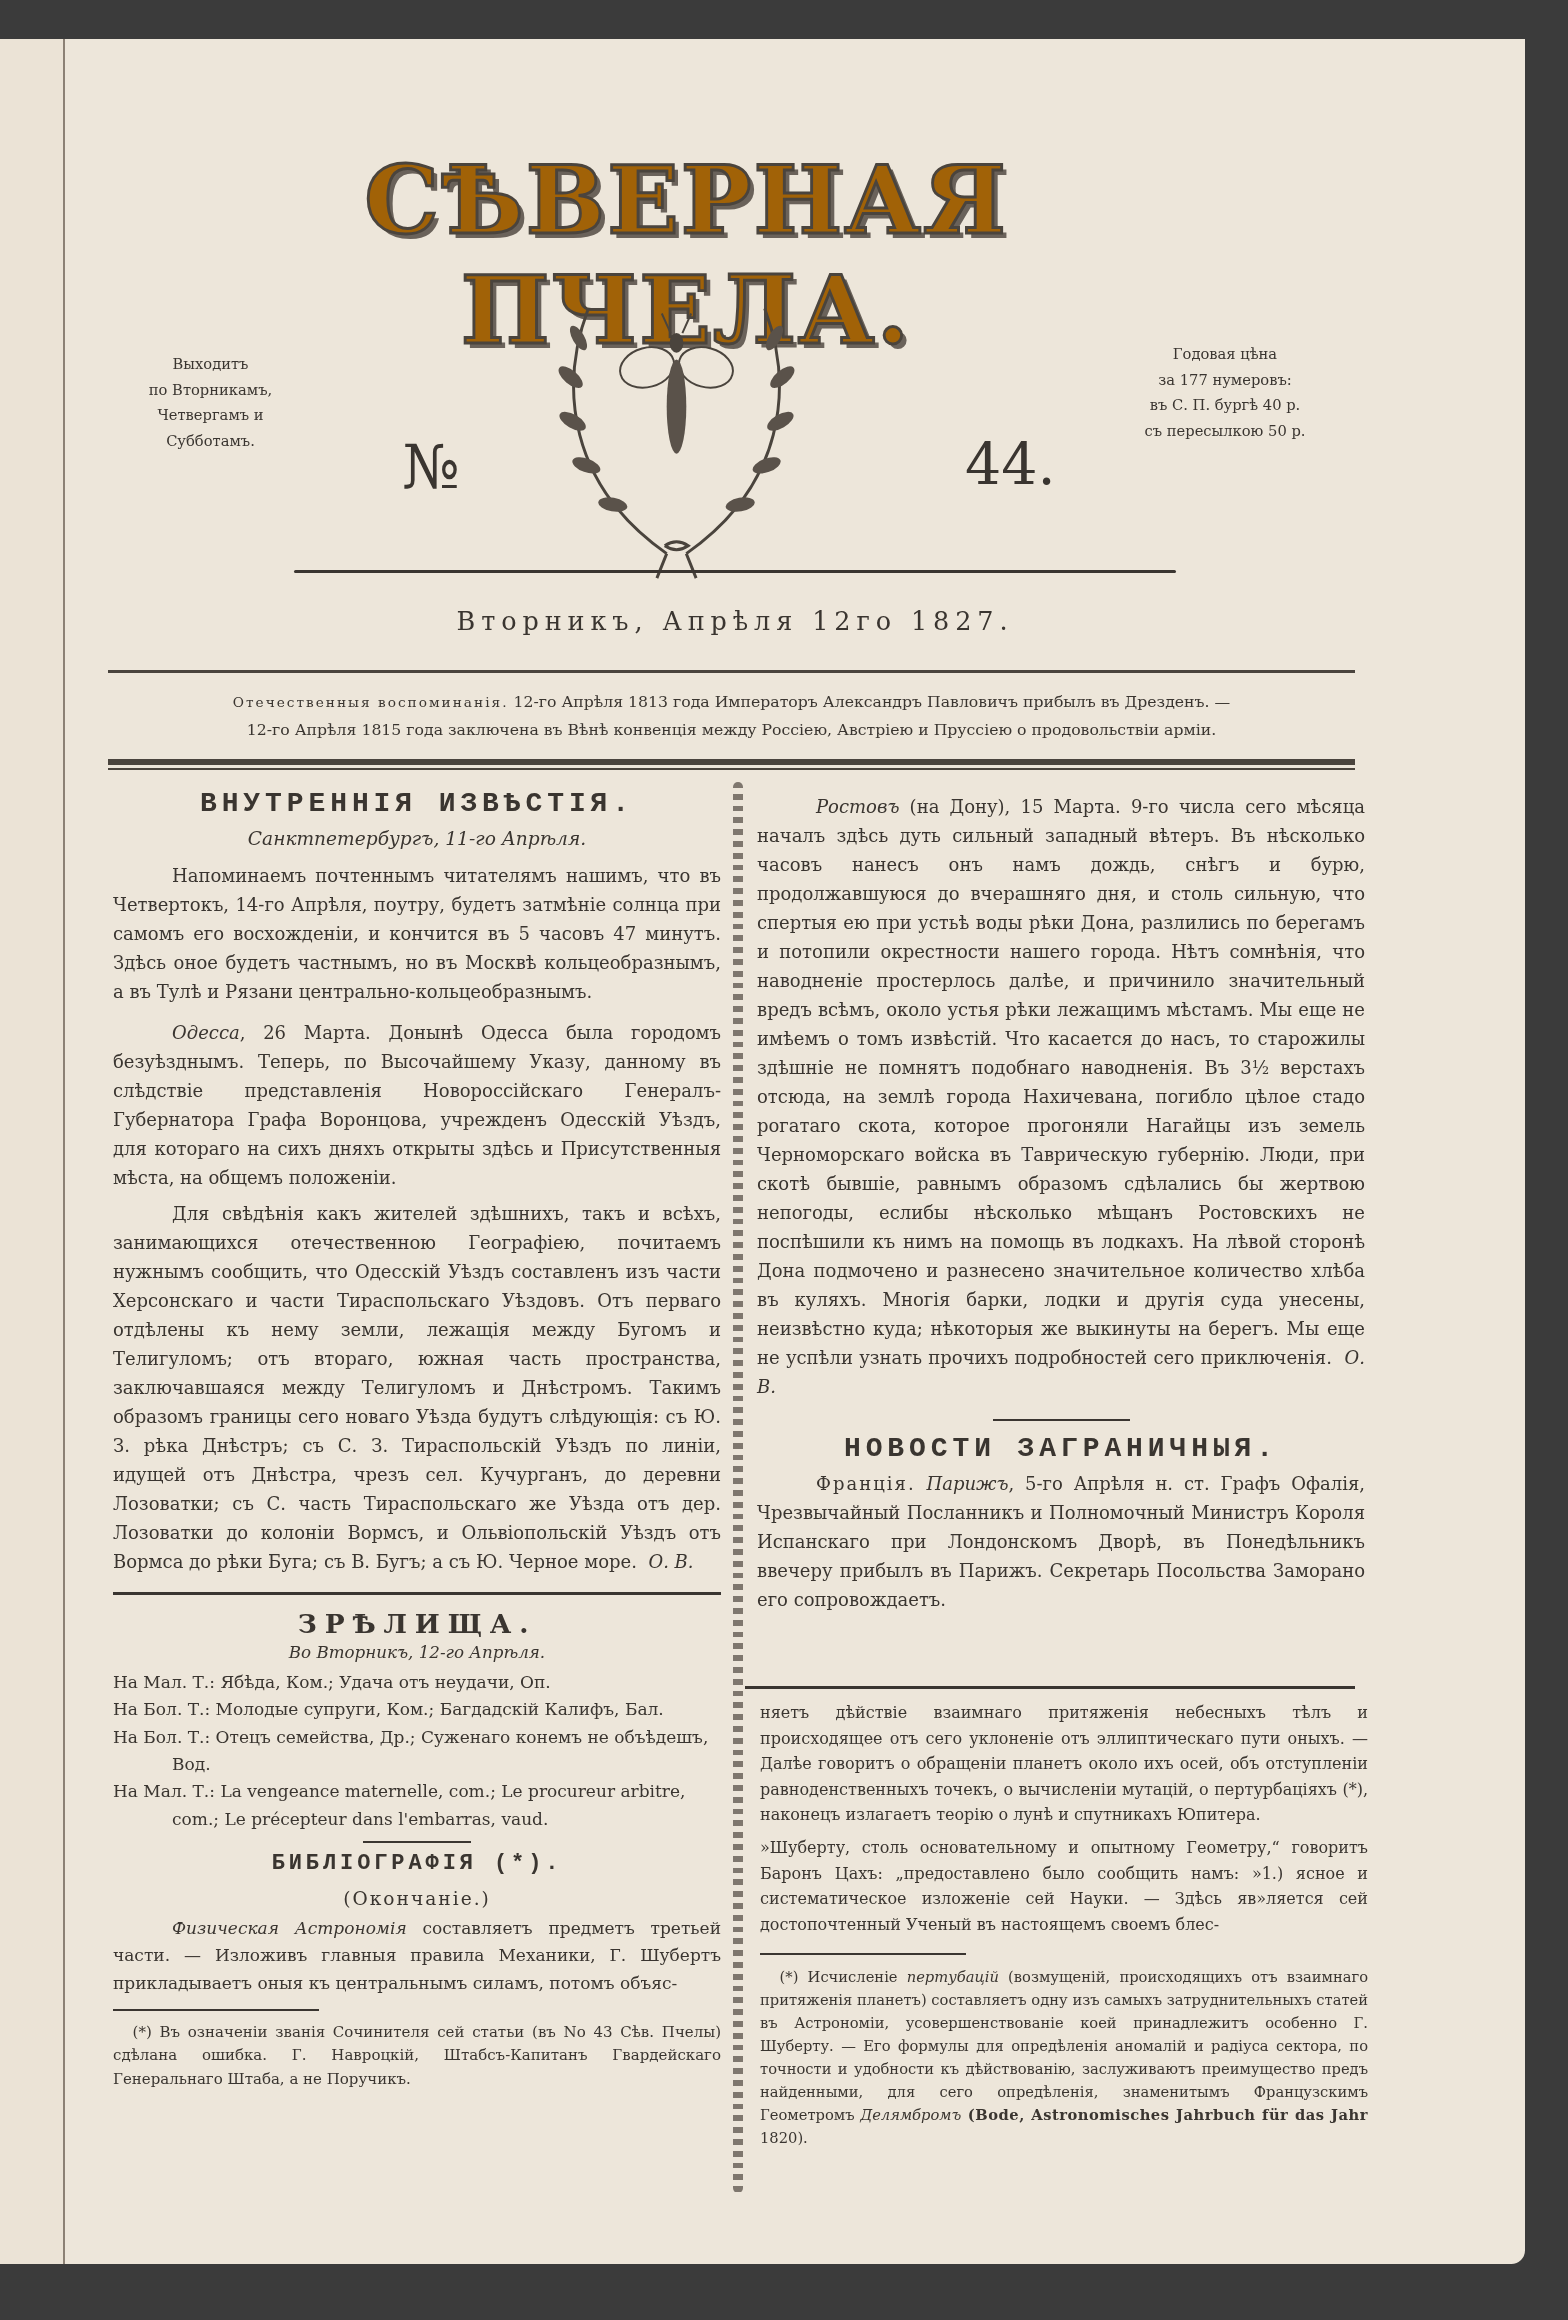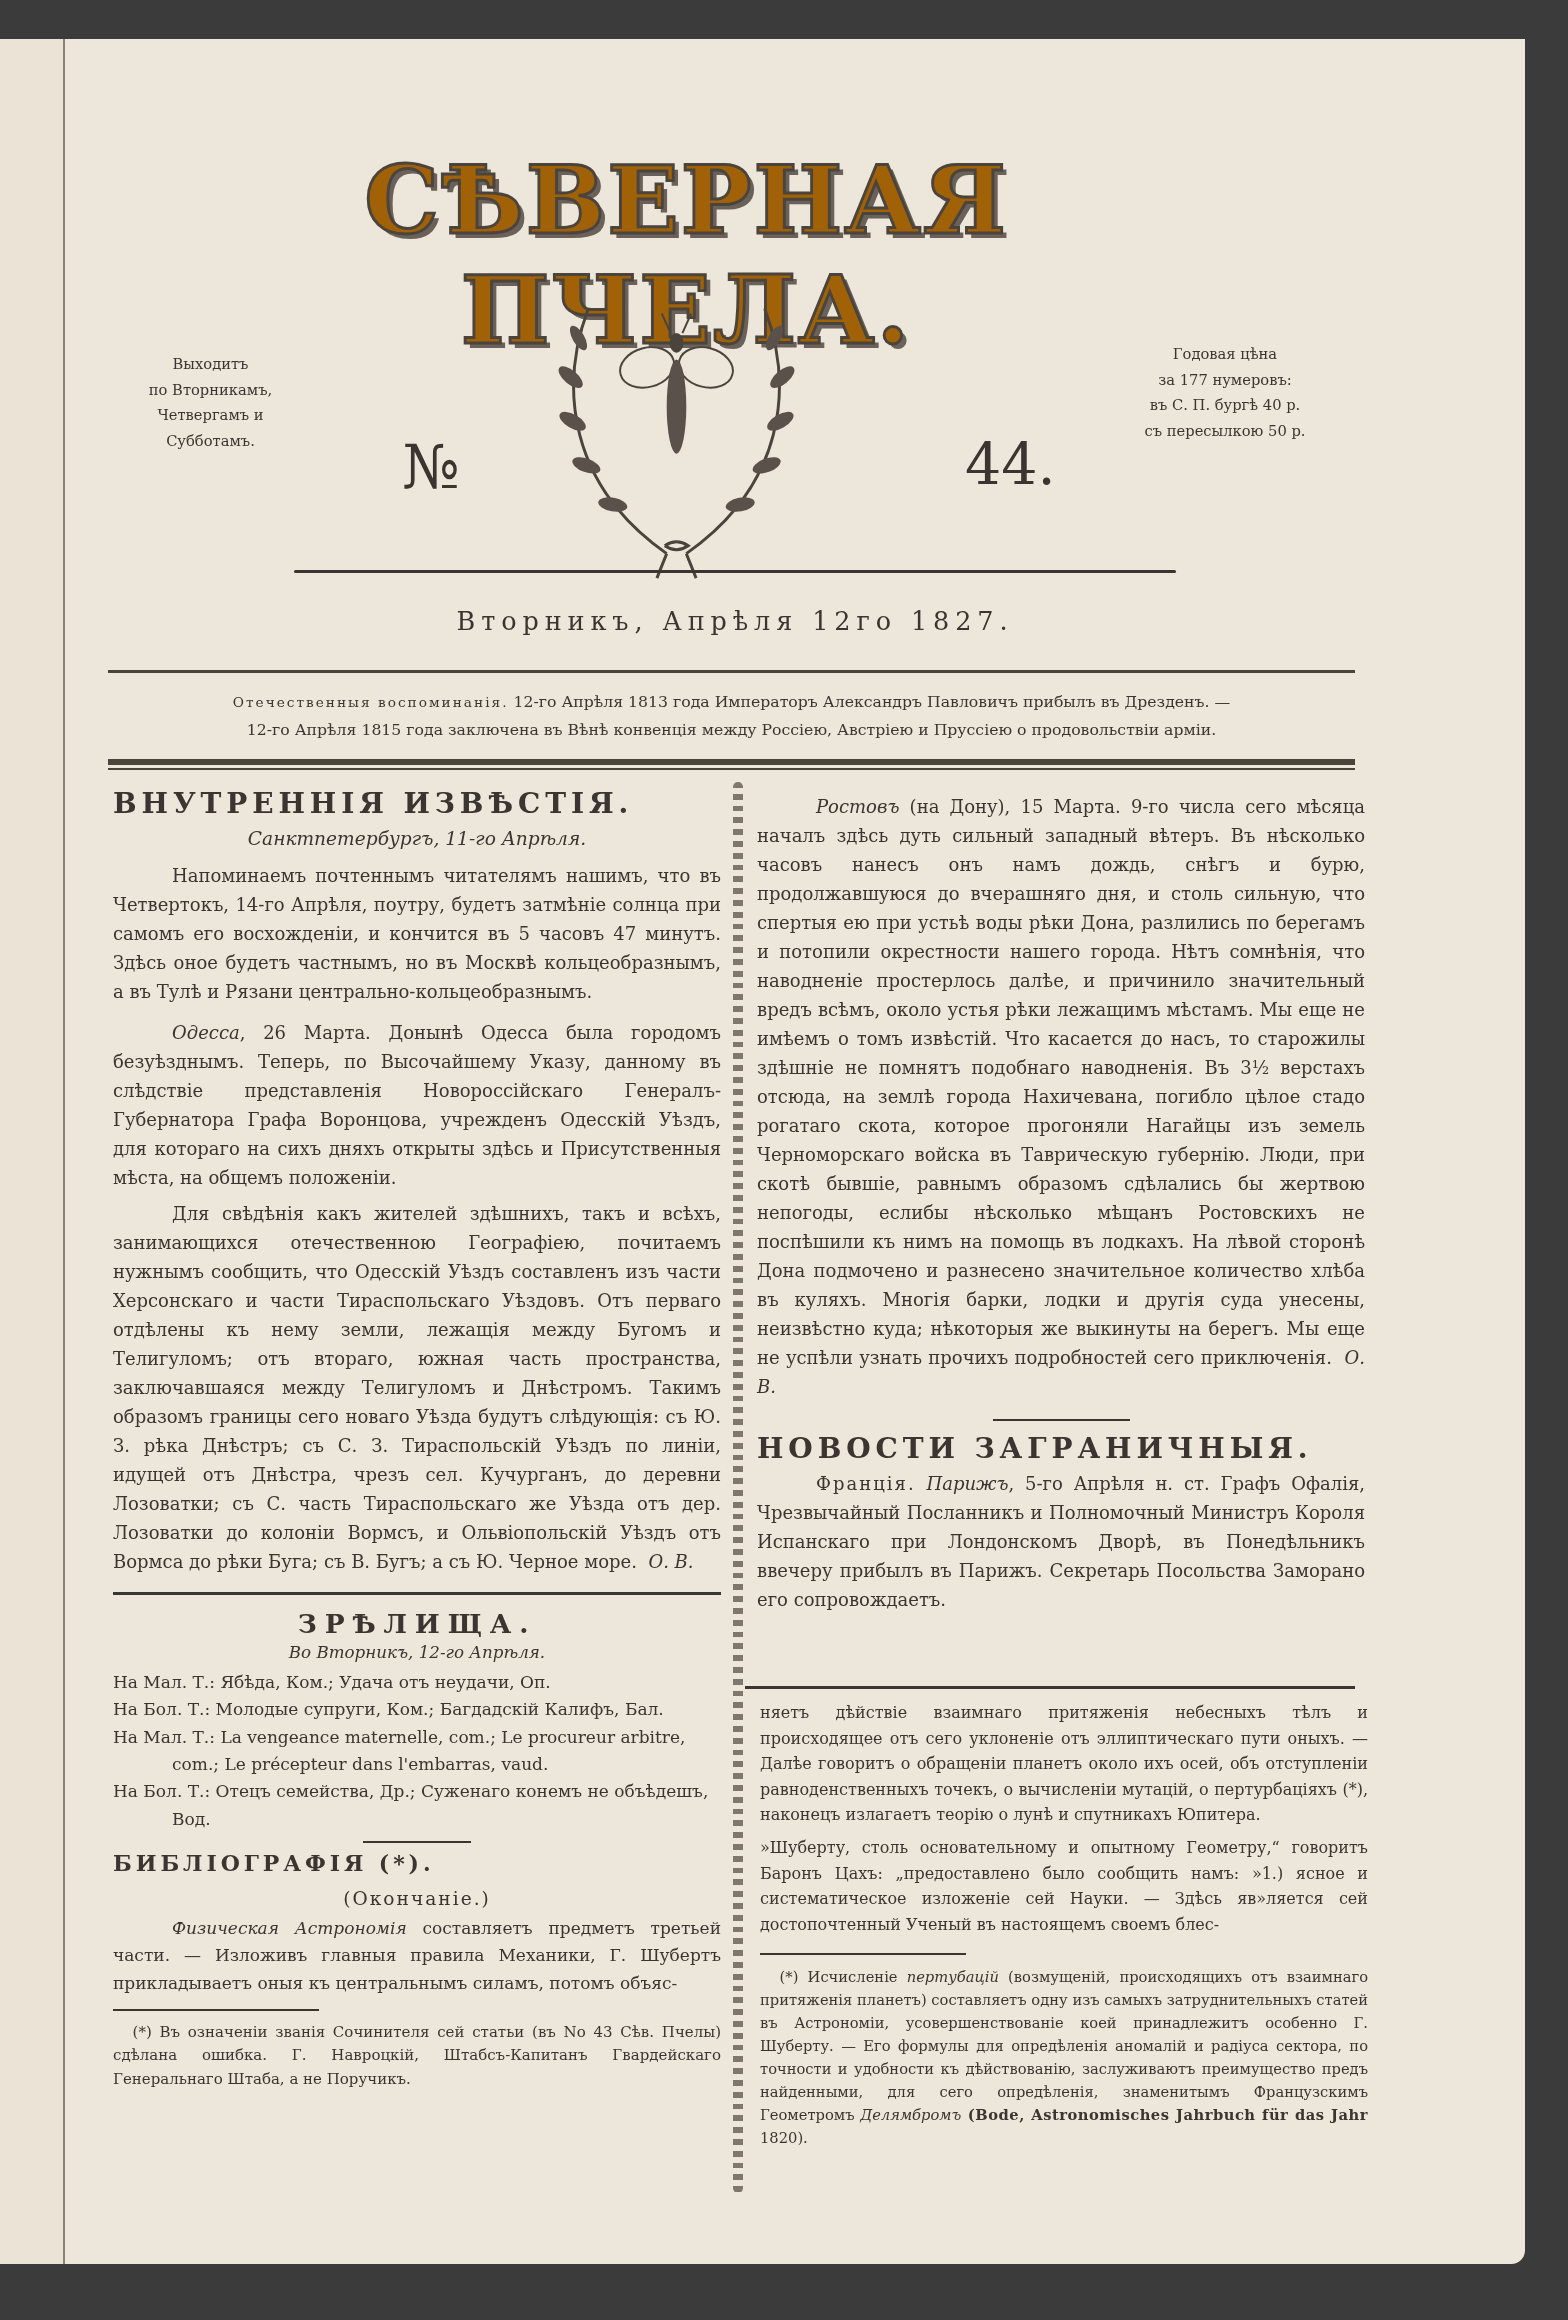--- a/index.html
+++ b/index.html
@@ -39,21 +39,21 @@
   .rule-double-b { position:absolute; left:108px; top:729px; width:1247px; height:2px; background:#4a443d; }
 
   .col { position:absolute; font-size:18px; line-height:29px; text-align:justify; }
   .col p { margin:0; }
   .col .ind { text-indent:59px; }
   .col-left { left:113px; top:750px; width:608px; }
   .col-right { left:757px; top:753px; width:608px; }
   .wavy { position:absolute; left:733px; top:743px; width:9.8px; height:1411px;
           background:repeating-linear-gradient(180deg,#5a524a 0 5.9px, transparent 5.9px 11.8px); opacity:.75; border-radius:4.9px; }
 
-  .h-section { font-weight:bold; font-size:28px; letter-spacing:4.9px; margin:0 0 5.9px 0; }
+  .h-section { text-align:center; font-weight:bold; font-size:28px; letter-spacing:4.9px; margin:0 0 5.9px 0;font-family:Liberation Mono, monospace; }
   .h-sub { text-align:center; font-style:italic; font-size:18.6px; margin-bottom:7.8px; }
   .sig { font-style:italic; }
   .hr-short { width:235px; height:2px; background:#3a3530; margin:17.6px auto 13.7px; }
   .hr-full { width:100%; height:2.9px; background:#3a3530; margin:15.7px 0 13.7px; }
   .theatre-line { font-size:17px; line-height:27.4px; padding-left:59px; text-indent:-59px; text-align:left; }
   .theatre-head { text-align:center; font-weight:bold; font-size:26.5px; letter-spacing:7.8px; }
   .footnote { font-size:15px; line-height:23.5px; }
   .fn-rule { width:206px; height:2px; background:#3a3530; margin:11.8px 0 9.8px; }
 
   .right-lower { position:absolute; left:760px; top:1661px; width:608px; font-size:16px; line-height:25.5px; text-align:justify; }
@@ -134,22 +134,22 @@
       <p class="ind">Напоминаемъ почтеннымъ читателямъ нашимъ, что въ Четвертокъ, 14-го Апрѣля, поутру, будетъ затмѣніе солнца при самомъ его восхожденіи, и кончится въ 5 часовъ 47 минутъ. Здѣсь оное будетъ частнымъ, но въ Москвѣ кольцеобразнымъ, а въ Тулѣ и Рязани центрально-кольцеобразнымъ.</p>
       <p class="ind" style="margin-top:12px"><i>Одесса</i><span>, 26 Марта. Донынѣ Одесса была городомъ безуѣзднымъ. Теперь, по Высочайшему Указу, данному въ слѣдствіе представленія Новороссійскаго Генералъ-Губернатора Графа Воронцова, учрежденъ Одесскій Уѣздъ, для котораго на сихъ дняхъ открыты здѣсь и Присутственныя мѣста, на общемъ положеніи.</span></p>
       <p class="ind" style="margin-top:7.8px"><span>Для свѣдѣнія какъ жителей здѣшнихъ, такъ и всѣхъ, занимающихся отечественною Географіею, почитаемъ нужнымъ сообщить, что Одесскій Уѣздъ составленъ изъ части Херсонскаго и части Тираспольскаго Уѣздовъ. Отъ перваго отдѣлены къ нему земли, лежащія между Бугомъ и Телигуломъ; отъ втораго, южная часть пространства, заключавшаяся между Телигуломъ и Днѣстромъ. Такимъ образомъ границы сего новаго Уѣзда будутъ слѣдующія: съ Ю. З. рѣка Днѣстръ; съ С. З. Тираспольскій Уѣздъ по линіи, идущей отъ Днѣстра, чрезъ сел. Кучурганъ, до деревни Лозоватки; съ С. часть Тираспольскаго же Уѣзда отъ дер. Лозоватки до колоніи Вормсъ, и Ольвіопольскій Уѣздъ отъ Вормса до рѣки Буга; съ В. Бугъ; а съ Ю. Черное море.</span>&nbsp;&nbsp;<span class="sig">О. В.</span></p>
 
       <div class="hr-full"></div>
 
       <div class="theatre-head">ЗРѢЛИЩА.</div>
       <div class="h-sub" style="font-size:16.7px;margin-bottom:2px">Во Вторникъ, 12-го Апрѣля.</div>
       <div class="theatre-line">На Мал. Т.: Ябѣда, Ком.; Удача отъ неудачи, Оп.</div>
       <div class="theatre-line">На Бол. Т.: Молодые супруги, Ком.; Багдадскій Калифъ, Бал.</div>
+      <div class="theatre-line">На Бол. Т.: Отецъ семейства, Др.; Суженаго конемъ не объѣдешъ, Вод.</div>
       <div class="theatre-line">На Мал. Т.: La vengeance maternelle, com.; Le procureur arbitre, com.; Le précepteur dans l'embarras, vaud.</div>
-      <div class="theatre-line">На Бол. Т.: Отецъ семейства, Др.; Суженаго конемъ не объѣдешъ, Вод.</div>
 
       <div class="hr-short" style="width:108px;margin:7.8px auto 5.9px"></div>
 
       <div class="h-section" style="font-size:22px;letter-spacing:3.9px">БИБЛІОГРАФІЯ (*).</div>
       <div style="text-align:center;font-size:18.6px;letter-spacing:2px;margin-bottom:2px">(Окончаніе.)</div>
       <p class="ind" style="font-size:17px;line-height:27.4px"><i>Физическая Астрономія</i><span> составляетъ предметъ третьей части. — Изложивъ главныя правила Механики, Г. Шубертъ прикладываетъ оныя къ центральнымъ силамъ, потомъ объяс-</span></p>
       <div class="fn-rule"></div>
       <p class="footnote ind" style="text-indent:19.6px">(*) Въ означеніи званія Сочинителя сей статьи (въ No 43 Сѣв. Пчелы) сдѣлана ошибка. Г. Навроцкій, Штабсъ-Капитанъ Гвардейскаго Генеральнаго Штаба, а не Поручикъ.</p>
     </div>
 

